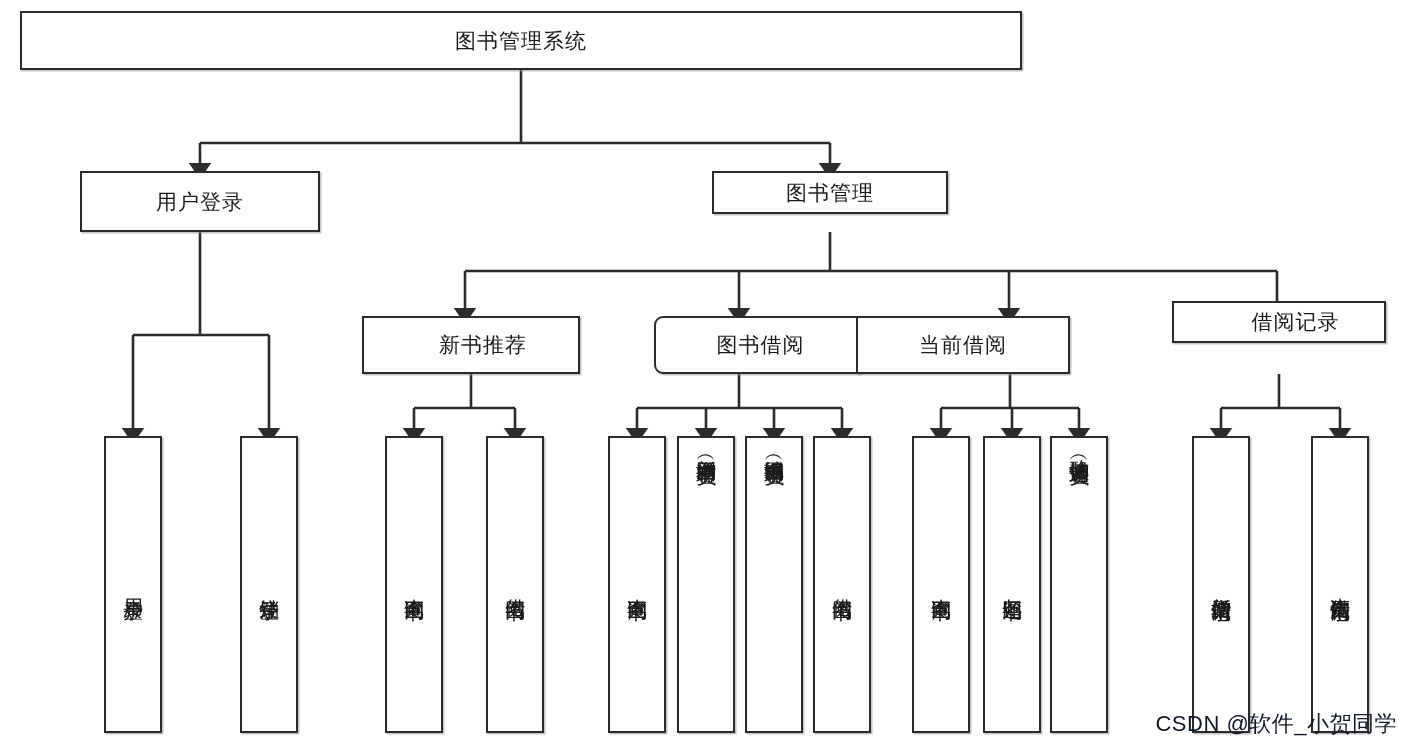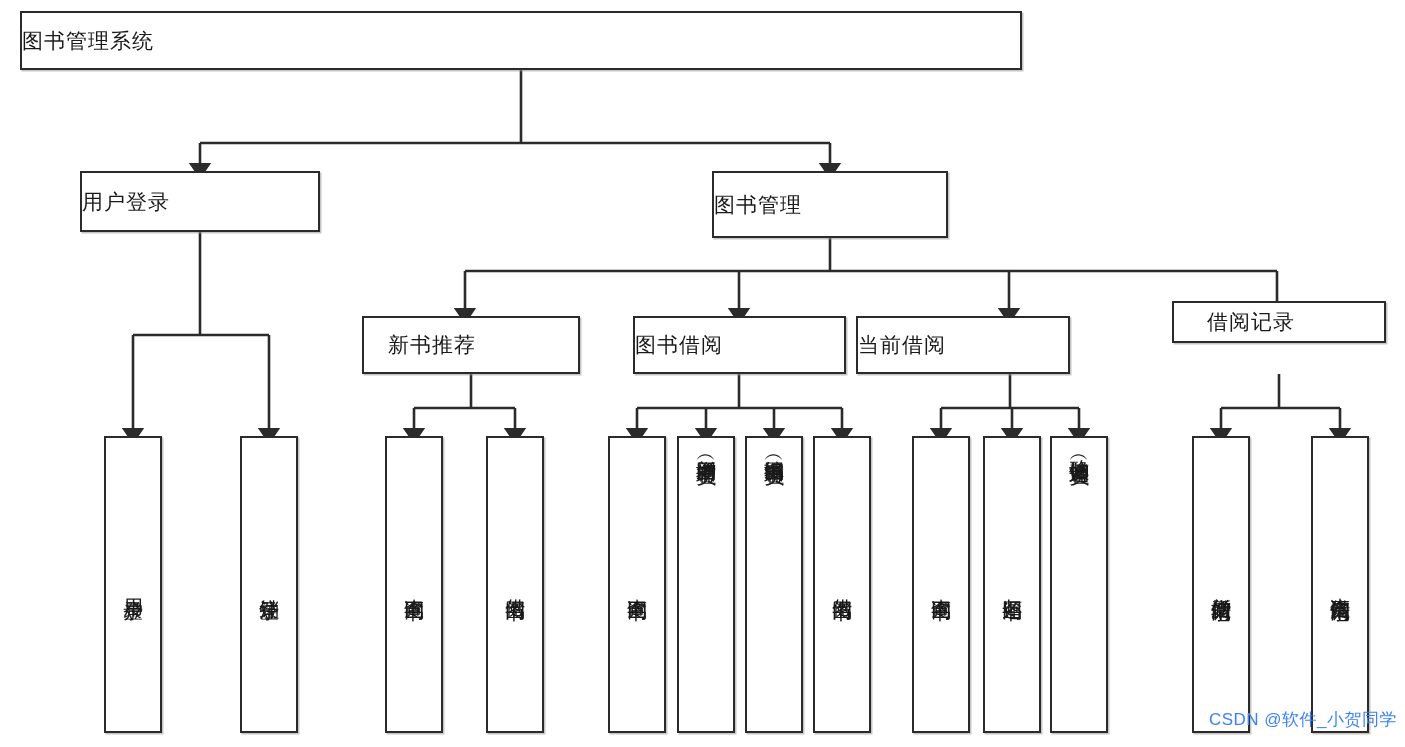--- a/index.html
+++ b/index.html
@@ -25,20 +25,21 @@
     height: 747px;
     pointer-events: none;
   }
   .node {
     position: absolute;
     box-sizing: border-box;
     background: #ffffff;
     border: 2.5px solid #2b2b2b;
     display: flex;
     align-items: center;
+    justify-content: center;
     color: #1a1a1a;
     box-shadow: 1.5px 1.5px 0 rgba(150,150,150,0.55);
   }
   .node.horiz {
     font-size: 21px;
     letter-spacing: 1px;
     line-height: 1.2;
   }
   .node.vert {
     align-items: flex-start;
@@ -54,23 +55,23 @@
     text-orientation: upright;
     font-size: 20px;
     line-height: 1.28;
     letter-spacing: 1px;
     white-space: nowrap;
     color: #1a1a1a;
   }
   #watermark {
     position: absolute;
     right: 8px;
-    bottom: 16px;
-    font-size: 17px;
-    color: #3b82f6;
+    bottom: 8px;
+    font-size: 22px;
+    color: #0f172a;
     letter-spacing: 0.5px;
     white-space: nowrap;
   }
 </style>
 </head>
 <body>
 
 <div id="canvas">
 
   <svg id="edges" viewBox="0 0 1405 747" xmlns="http://www.w3.org/2000/svg">
@@ -116,27 +117,27 @@
       </g>
   </svg>
 
   <div id="nodes">
       <div class="node horiz" style="left: 20px; top: 11px; width: 1002px; height: 59px;">
         <span>图书管理系统</span>
       </div>
       <div class="node horiz" style="left: 80px; top: 171px; width: 240px; height: 61px;">
         <span>用户登录</span>
       </div>
-      <div class="node horiz" style="left: 712px; top: 171px; width: 236px; height: 67px;">
+      <div class="node horiz" style="left: 712px; top: 171px; width: 236px; height: 43px;">
         <span>图书管理</span>
       </div>
       <div class="node horiz" style="left: 362px; top: 316px; width: 218px; height: 58px; padding-left: 24px;">
         <span>新书推荐</span>
       </div>
-      <div class="node horiz" style="left: 633px; top: 316px; width: 213px; height: 58px;">
+      <div class="node horiz" style="left: 654px; top: 316px; width: 213px; height: 58px; border-radius: 9px;">
         <span>图书借阅</span>
       </div>
       <div class="node horiz" style="left: 856px; top: 316px; width: 214px; height: 58px;">
         <span>当前借阅</span>
       </div>
       <div class="node horiz" style="left: 1172px; top: 301px; width: 214px; height: 42px; padding-left: 33px;">
         <span>借阅记录</span>
       </div>
       <div class="node vert mid" style="left: 104px; top: 436px; width: 58px; height: 297px;">
         <span class="vlabel">用户登录</span>

